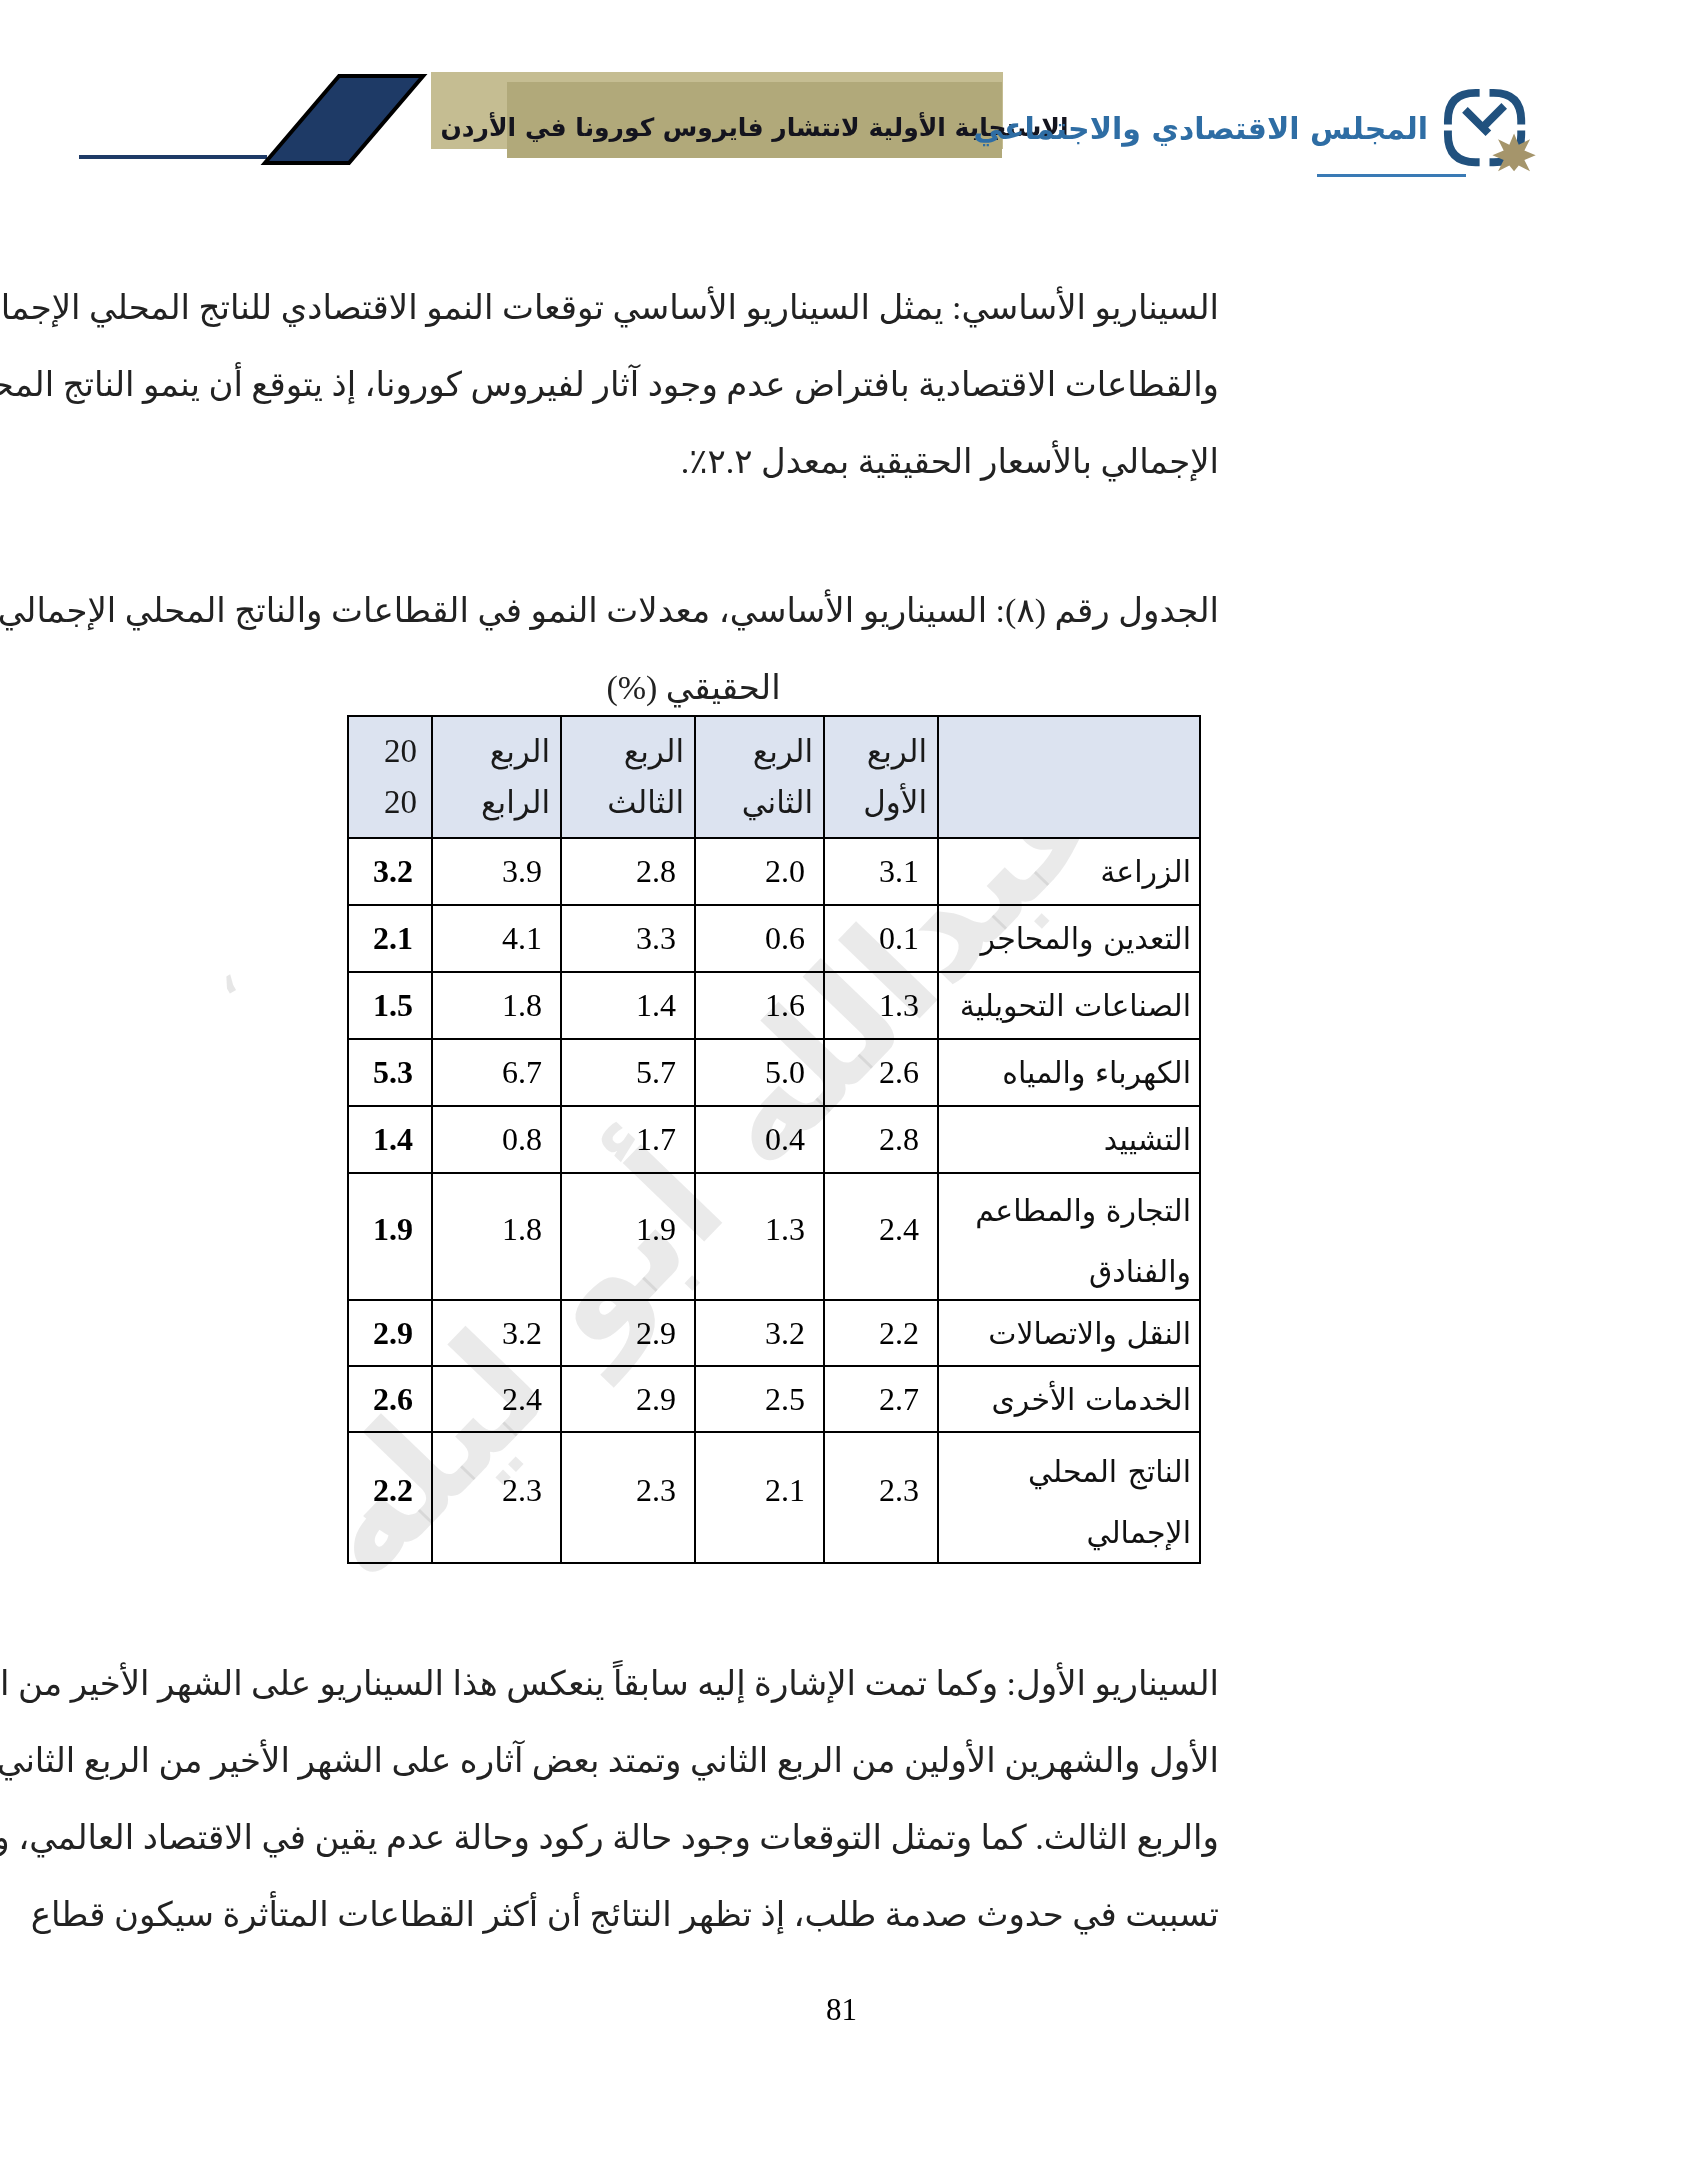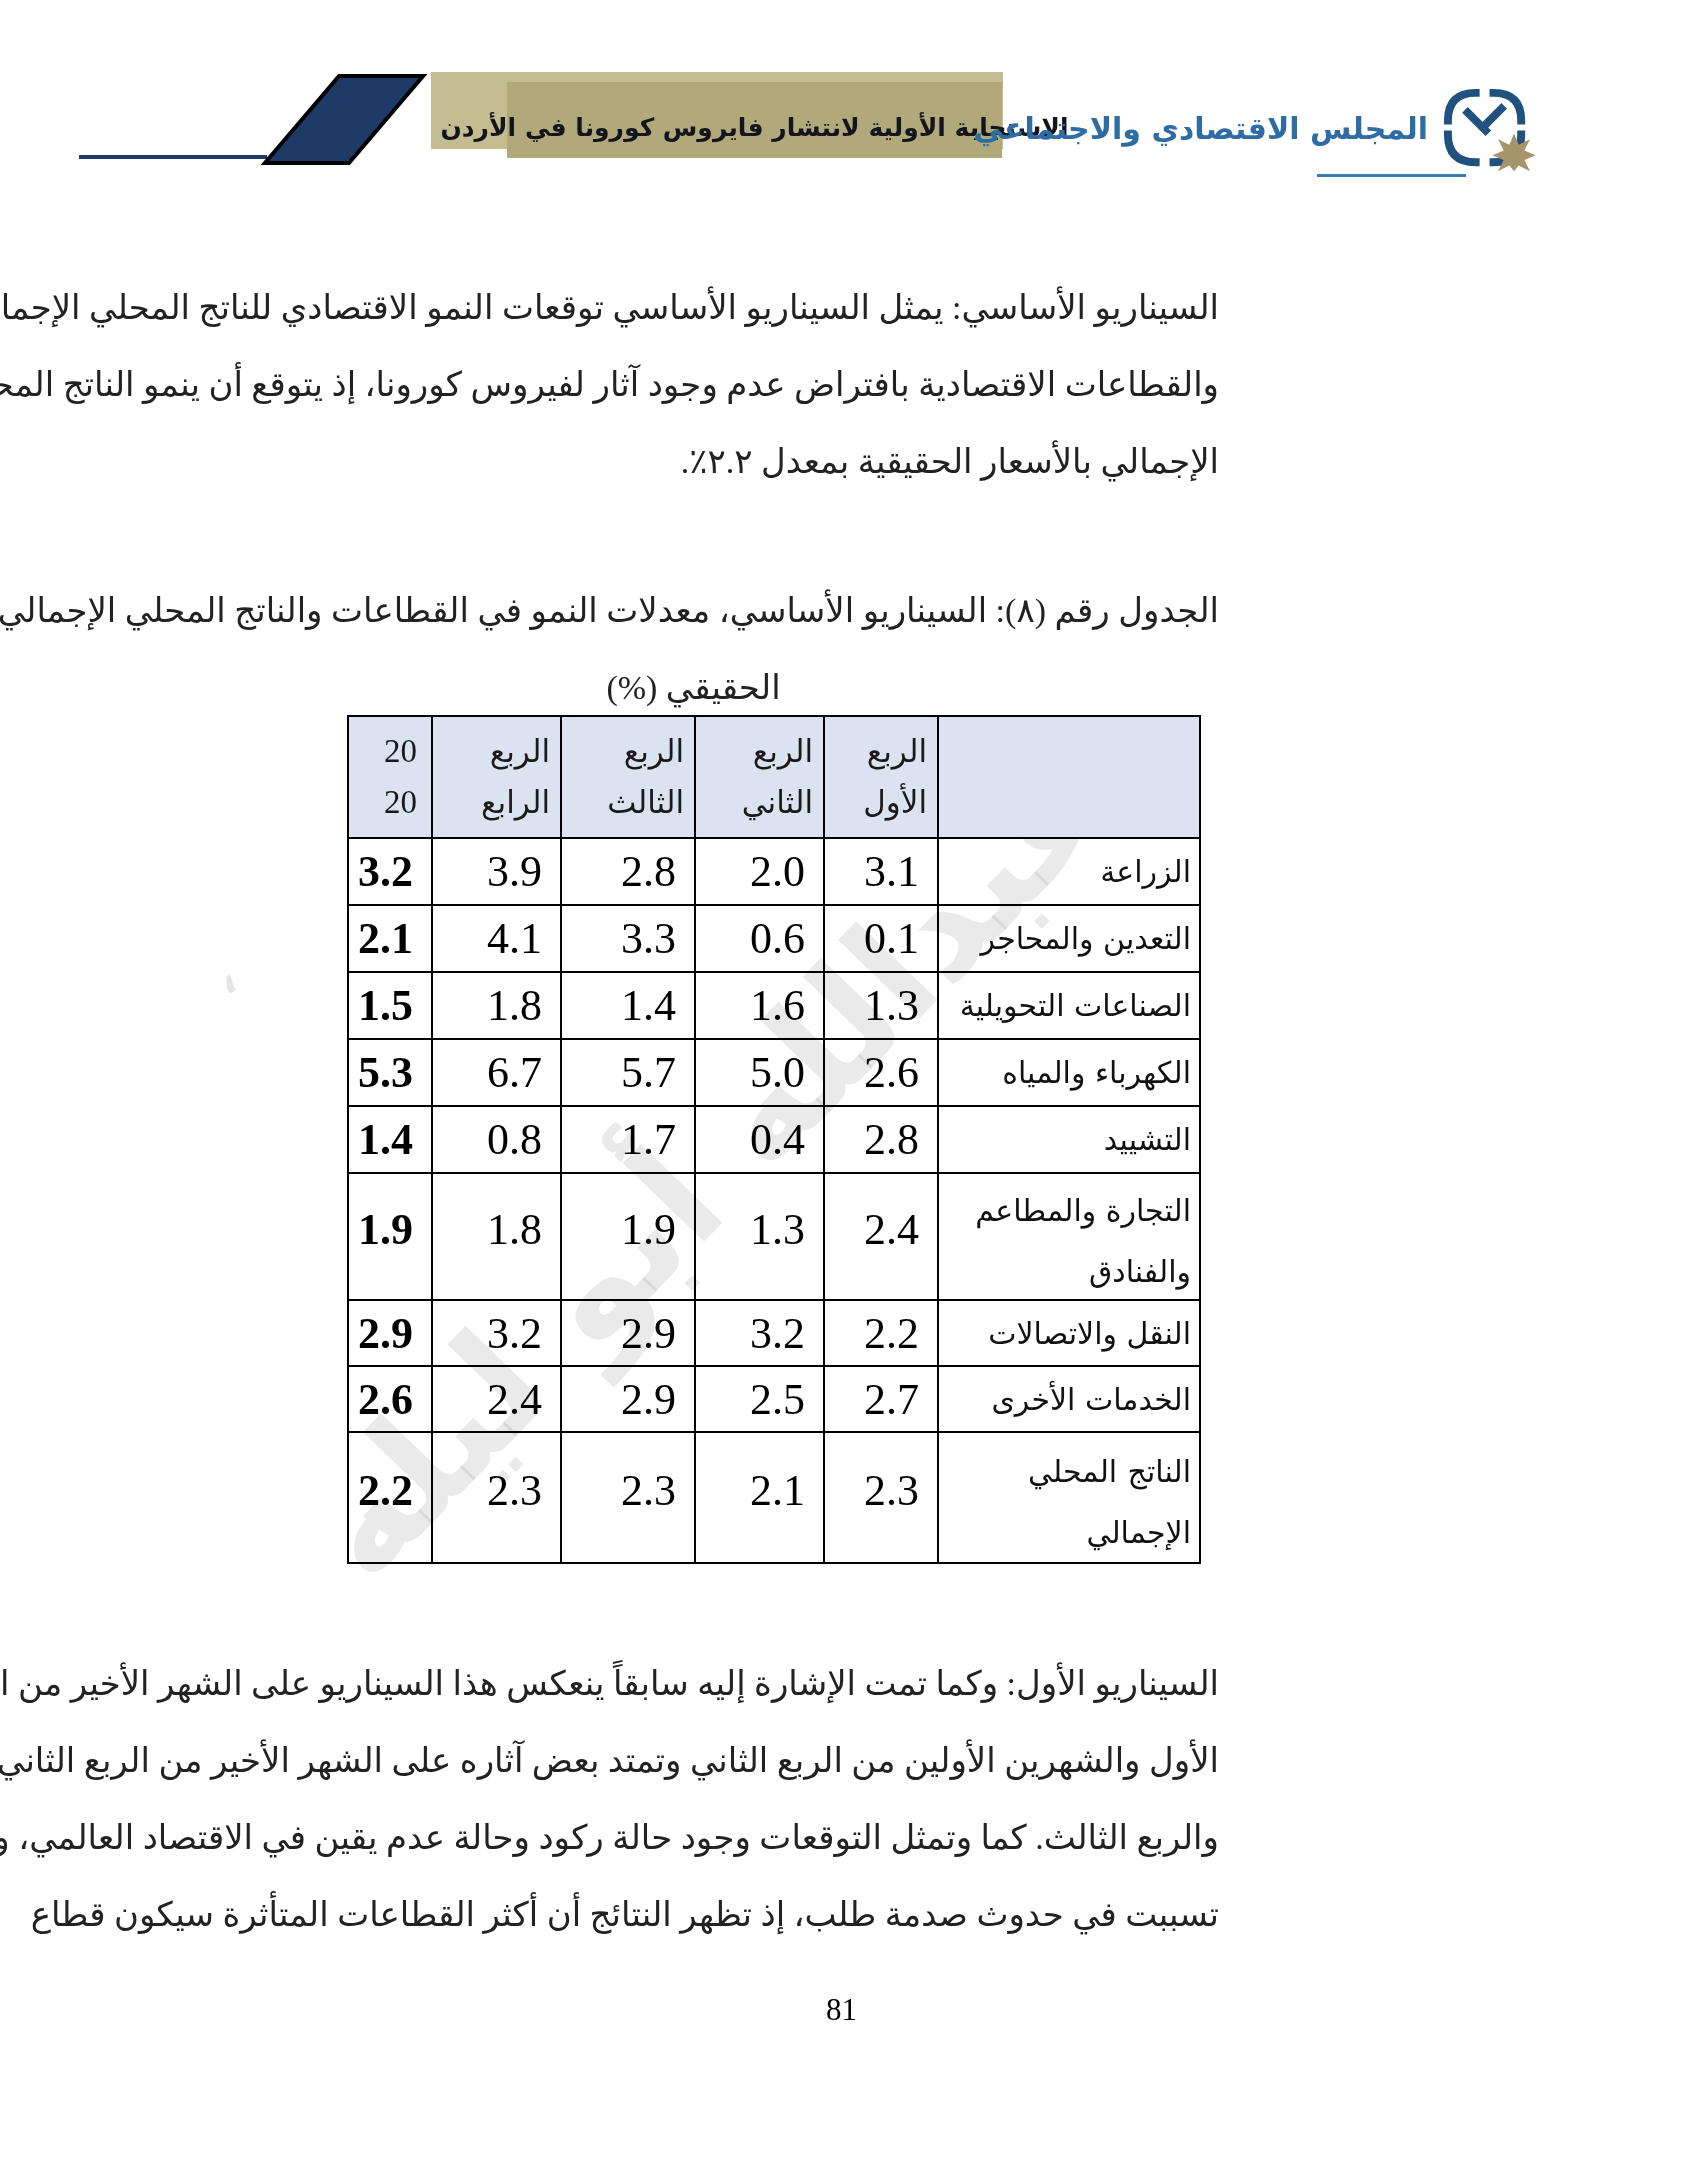--- a/index.html
+++ b/index.html
@@ -61,21 +61,21 @@
   .col-q1 { width:114px; } .col-q2 { width:129px; } .col-q3 { width:134px; } .col-q4 { width:129px; }
   .col-yr { width:84px; }
   .hrow { height:122px; }
   .hcell { font-size:31px; text-align:right; padding-right:10px; line-height:51px; }
   .hcell-yr { font-size:33px; font-weight:bold; text-align:right; padding-right:14px; line-height:51px; font-family:"Liberation Serif",serif;margin-left:42px; }
   .drow { height:67px; }
   .drow-tall1 { height:127px; }
   .drow-mid { height:66px; }
   .drow-tall2 { height:131px; }
   .sector { font-size:30px; text-align:right; padding-right:8px; font-family:"DejaVu Sans",sans-serif; color:#111; }
-  .num { font-size:44px; text-align:right; padding-right:18px; font-family:"Liberation Serif",serif; color:#000; }
+  .num { font-size:32px; text-align:right; padding-right:18px; font-family:"Liberation Serif",serif; color:#000; }
   .num-bold { font-weight:bold; }
   .vbot { vertical-align:bottom; padding-bottom:14px; }
   .sector-2l { vertical-align:top; padding-top:8px; }
   .sector-2l .l2 { margin-top:26px; }
   .gdp-l1 { display:flex; justify-content:space-between; padding-left:89px; }
   
   .page-number { position:absolute; left:0; top:1992px; width:1683px; text-align:center; font-size:31px; color:#000; }
 </style>
 </head>
 <body>

